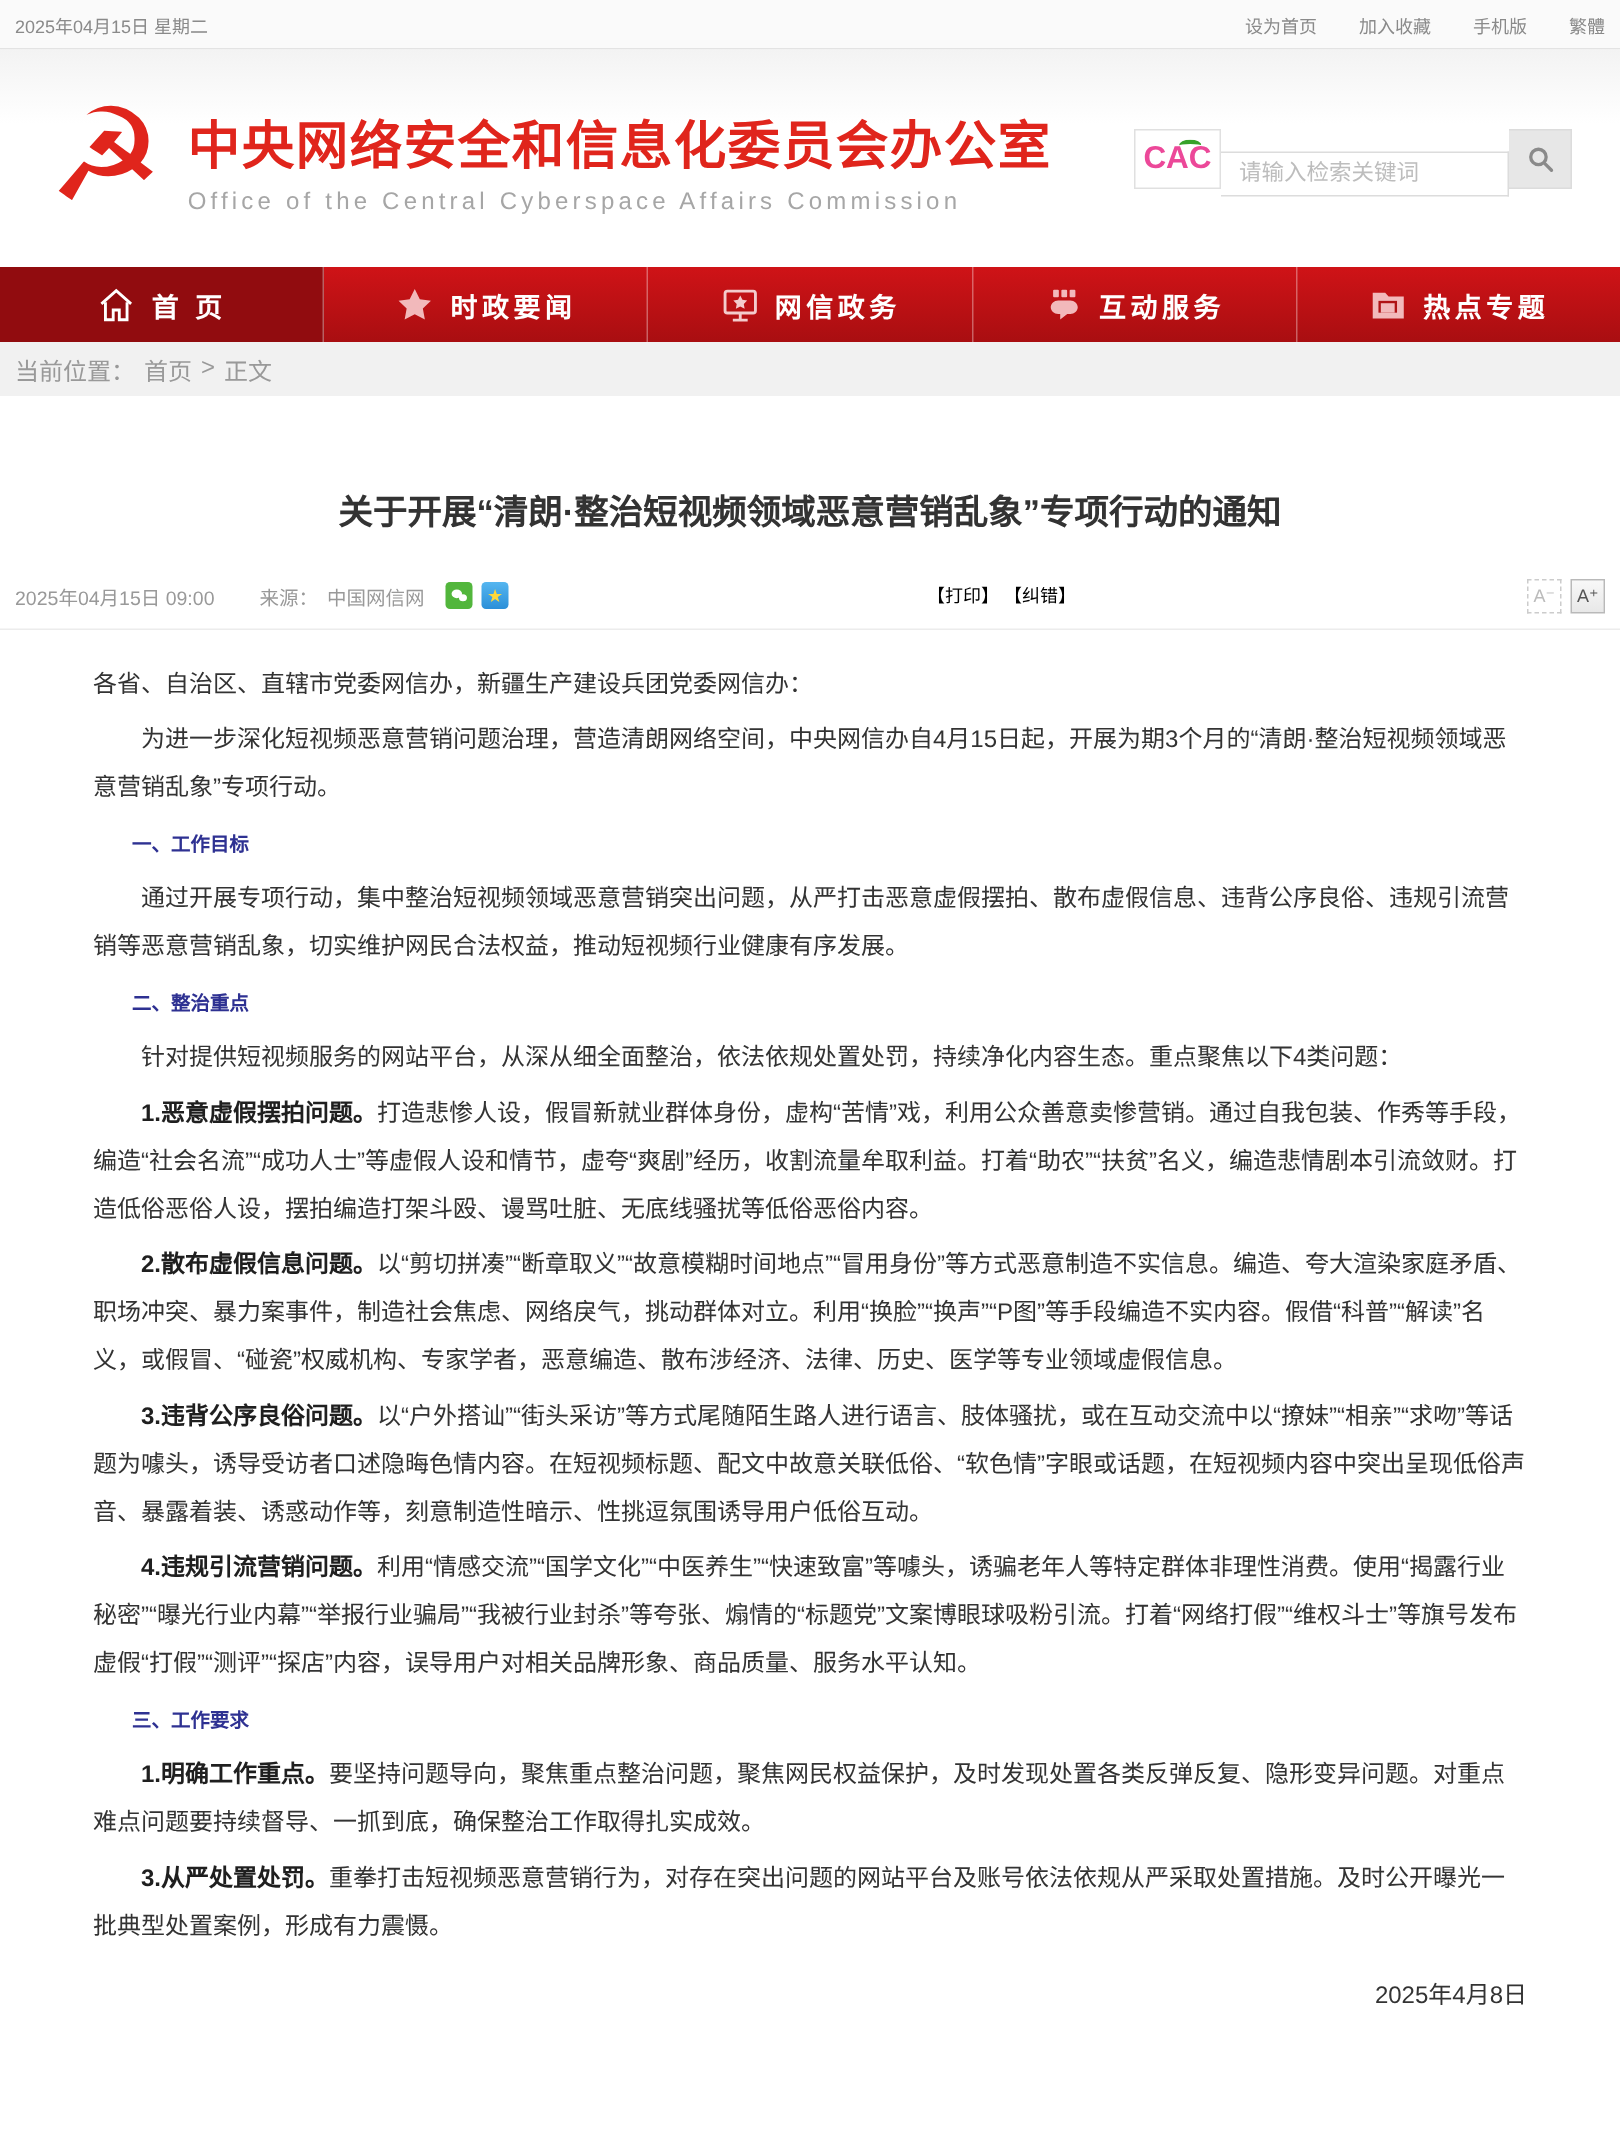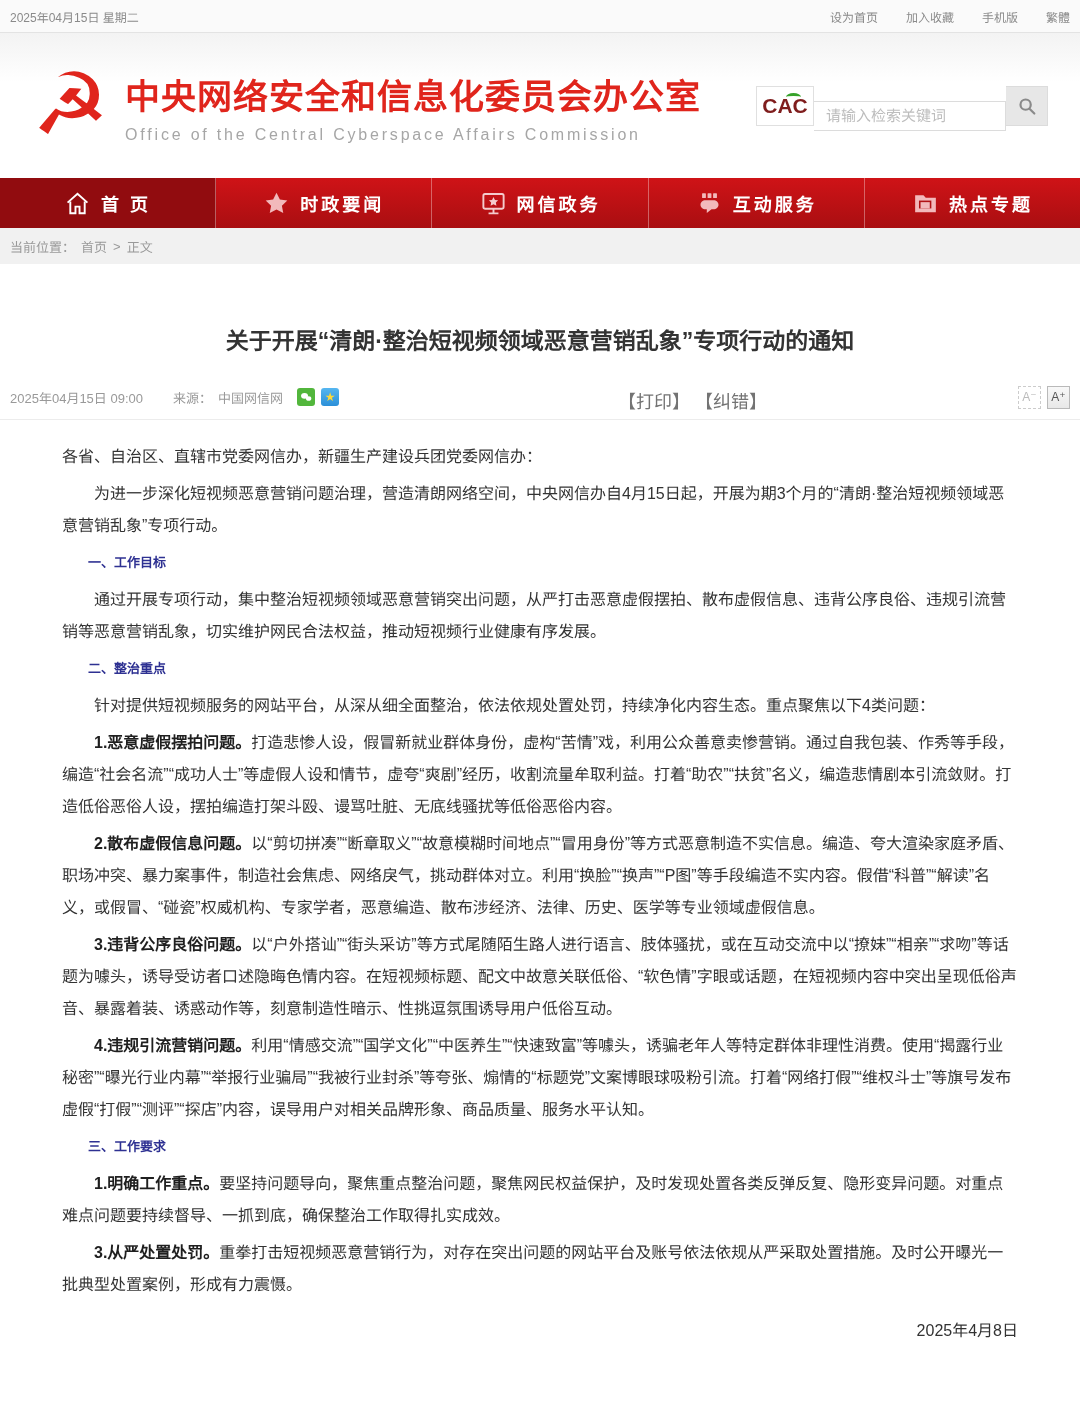--- a/index.html
+++ b/index.html
@@ -15,59 +15,59 @@
   
   .masthead { height:145px; background:linear-gradient(180deg,#f3f3f3 0,#ffffff 34%);
     display:flex; align-items:center; padding:0 32px; }
   .emblem { font-family:"DejaVu Sans",sans-serif; font-size:86px; line-height:1;
     color:#e0251c; margin-right:16px; transform:translateY(-2px); }
   .site-title { font-size:35px; font-weight:bold; color:#e0251c; letter-spacing:1px; }
   .site-sub { font-size:16px; color:#a6a6a6; letter-spacing:2.8px; margin-top:7px; }
   .search-wrap { margin-left:auto; display:flex; align-items:center; height:40px; }
   .cac-box { width:58px; height:40px; border:1px solid #e0e0e0; background:#fff;
     display:flex; align-items:center; justify-content:center; position:relative; }
-  .cac-text { font-size:21px; font-weight:bold; color:#7f1d1d; letter-spacing:0; }
+  .cac-text { font-size:21px; font-weight:bold; color:#ec4899; letter-spacing:0; }
   .cac-arc { position:absolute; top:6px; left:29px; width:15px; height:8px;
     border-top:3px solid #36a22a; border-radius:50%; }
   .search-input { width:192px; height:30px; border:1px solid #dcdcdc; border-left:none;
     padding:0 12px; font-size:15px; color:#333; outline:none;margin-top:20px; }
   .search-input::placeholder { color:#bdbdbd; }
   .search-btn { width:42px; height:40px; background:#e7e7e7; border:1px solid #dcdcdc;
     border-left:none; display:flex; align-items:center; justify-content:center; cursor:pointer; }
 
   
   .nav { height:50px; display:flex; background:linear-gradient(180deg,#cf1317,#a90e11); }
   .nav-item { flex:1; display:flex; align-items:center; justify-content:center;
     color:#fff; font-size:18px; font-weight:bold; letter-spacing:3px;
     border-right:1px solid rgba(255,255,255,0.35); cursor:pointer; }
   .nav-item:last-child { border-right:none; }
   .nav-item.active { background:#910c0f; }
   .nav-icon { width:27px; height:27px; margin-right:10px; display:inline-flex; }
   .nav-icon svg { width:100%; height:100%; }
 
   
   .crumb { height:36px; background:#f1f1f1; display:flex; align-items:center;
-    padding:0 10px; font-size:13px; color:#999; gap:6px; }
+    padding:0 10px; font-size:16px; color:#999; gap:6px; }
   .crumb a { color:#999; text-decoration:none; cursor:pointer; }
 
   
   .article-head { padding-top:60px; }
   .article-title { text-align:center; font-size:23px; font-weight:bold; color:#333;
     line-height:34px; }
   .meta { position:relative; margin-top:26px; height:26px; padding:0 10px;
     font-size:13px; color:#999; display:flex; align-items:center; }
   .meta .src-label { margin-left:30px; }
   .meta .src { margin-left:6px; color:#999; }
   .share { display:flex; gap:6px; margin-left:14px; }
   .share-ico { width:18px; height:18px; border-radius:3px; display:inline-flex;
     align-items:center; justify-content:center; cursor:pointer; }
   .share-wechat { background:#52b63c; }
   .share-qzone { background:linear-gradient(180deg,#55b6f0,#2b8fd8); color:#ffd83a;
     font-size:12px; line-height:1; }
-  .print-group { position:absolute; left:618px; top:3px; color:#737373; font-size:18px; }
+  .print-group { position:absolute; left:618px; top:3px; color:#000000; font-size:12px; }
   .print-group span { cursor:pointer; }
   .font-btns { margin-left:auto; display:flex; gap:6px; }
   .fbtn { width:23px; height:23px; display:flex; align-items:center; justify-content:center;
     font-size:12px; cursor:pointer; }
   .fbtn.minus { border:1px dashed #ccc; color:#bbb; background:#fff; }
   .fbtn.plus { border:1px solid #b9b9b9; color:#555;
     background:linear-gradient(180deg,#f8f8f8,#e8e8e8); }
   .meta-divider { border-bottom:1px solid #ececec; margin-top:9px; }
 
   .article-body { padding:16px 62px 0; }

